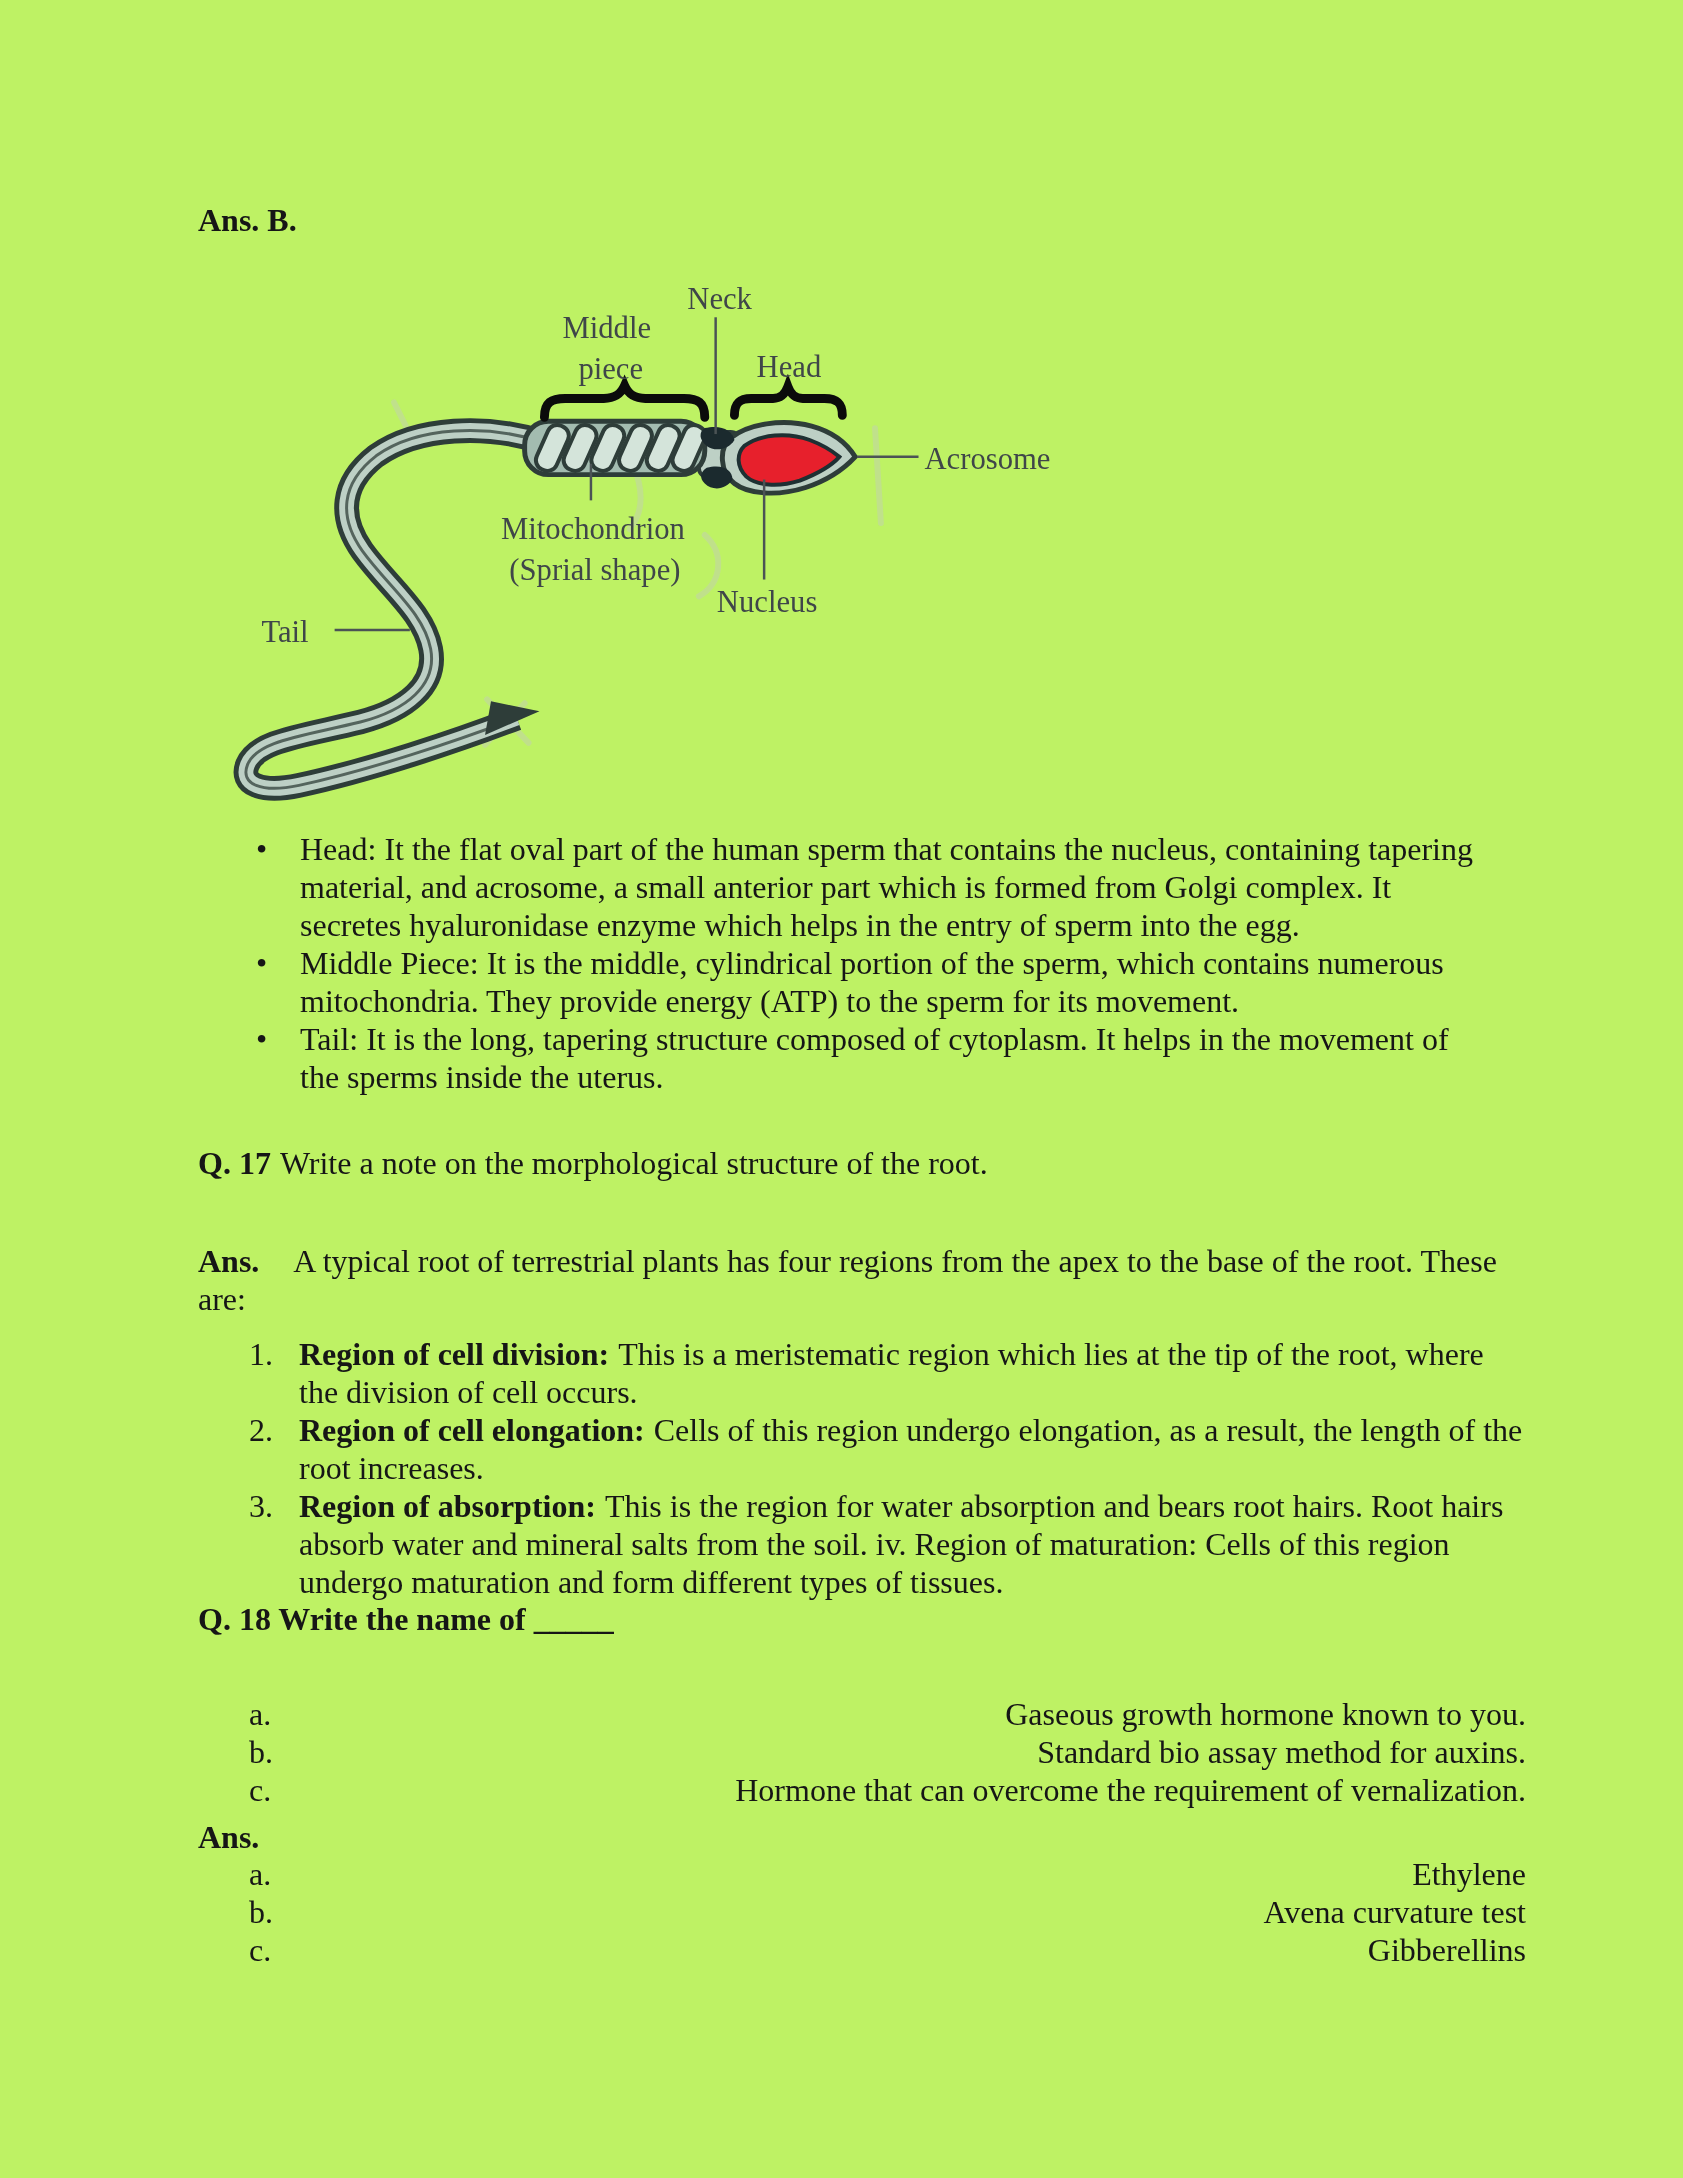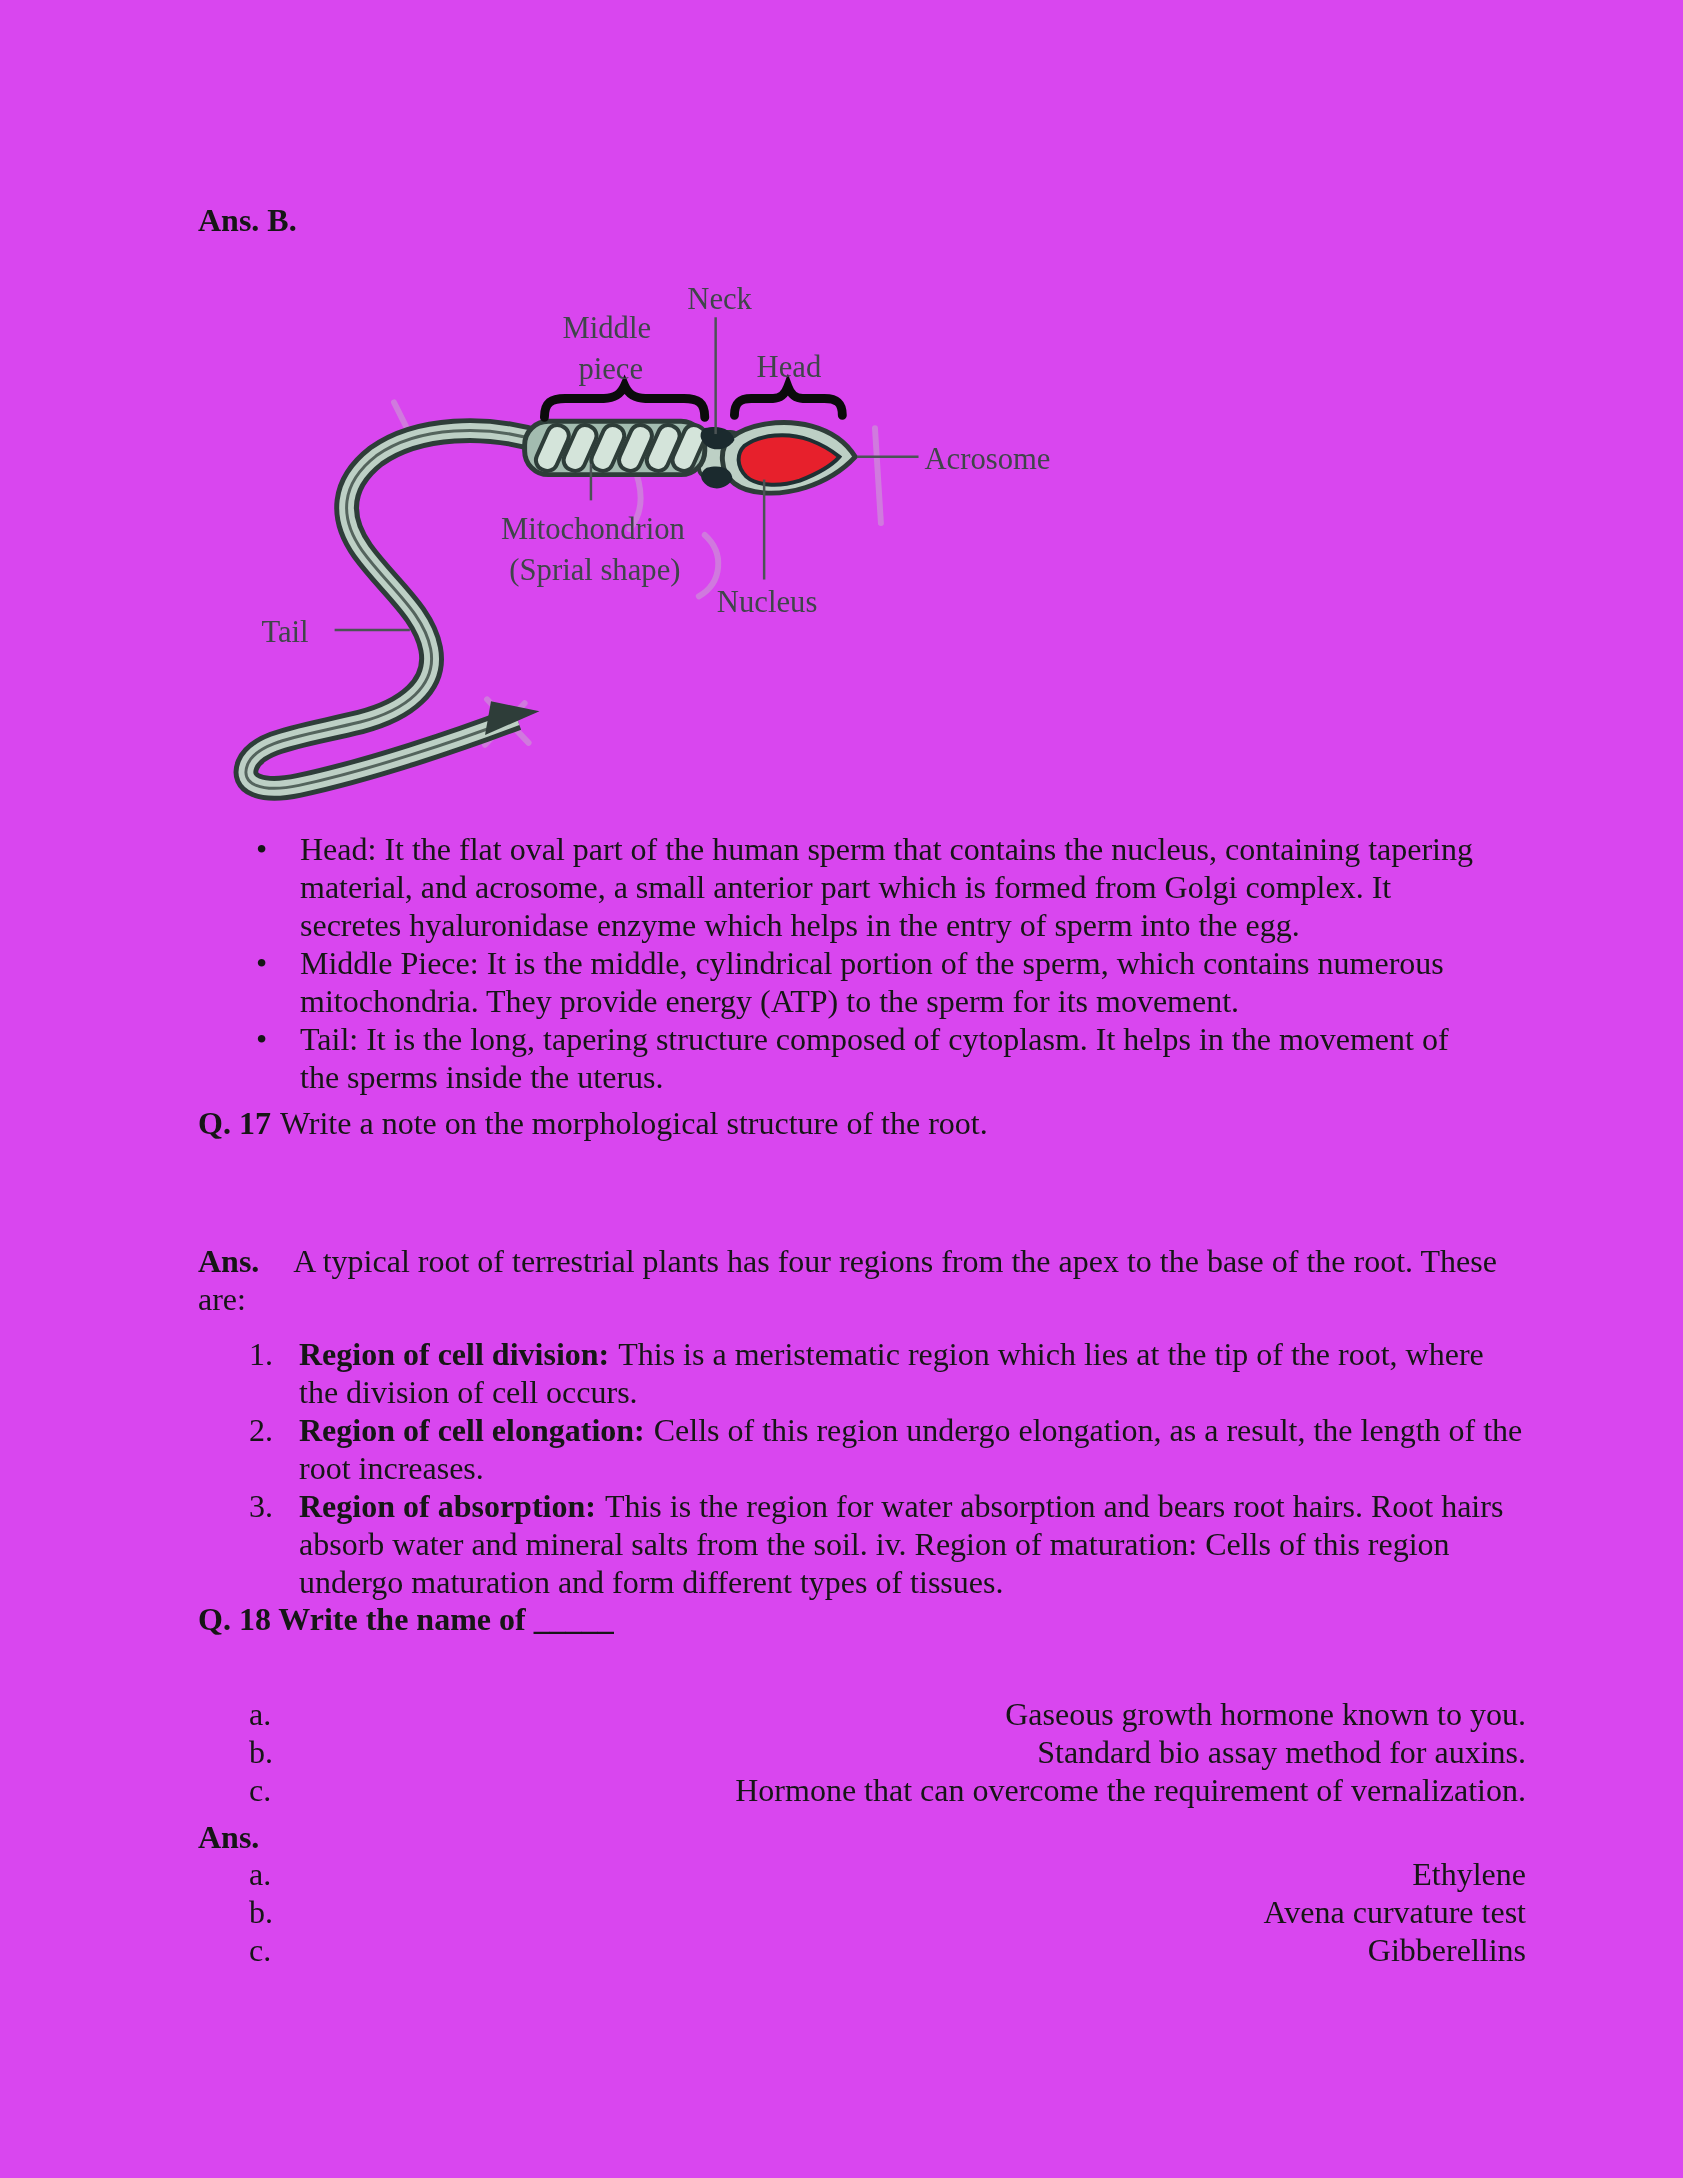--- a/index.html
+++ b/index.html
@@ -1,28 +1,28 @@
 <!DOCTYPE html>
 <html><head>
 <meta charset="utf-8">
 <style>
   html,body{margin:0;padding:0;background:#ffffff;}
   .page{
-    position:relative;width:1683px;height:2178px;background:#d946ef;overflow:hidden;
+    position:relative;width:1683px;height:2178px;background:#bef264;overflow:hidden;
     font-family:"Liberation Serif",serif;color:#161616;font-size:32px;line-height:38px;
   }
   .ansb{position:absolute;left:198px;top:201px;font-weight:bold;}
   .diagram{position:absolute;left:178px;top:248px;width:911px;height:574px;}
   .dlabel{font-family:"Liberation Serif",serif;font-size:31px;}
   
   .bullets{position:absolute;left:252px;top:830px;width:1228px;margin:0;padding:0;list-style:none;}
   .bullets li{position:relative;padding-left:48px;}
   .bullets li::before{content:"\2022";position:absolute;left:4px;}
   
-  .q17-heading{position:absolute;left:198px;top:1104px;white-space:nowrap;}
+  .q17-heading{position:absolute;left:198px;top:1144px;white-space:nowrap;}
   .qlead{font-weight:bold;margin-right:9px;}
   .q17-ans{position:absolute;left:198px;top:1234px;width:1317px;margin-top:8px;}
   .anslead{font-weight:bold;margin-right:34px;}
   ol.regions{position:absolute;left:249px;top:1335px;width:1277px;margin:0;padding:0;list-style:none;counter-reset:r;}
   ol.regions li{position:relative;padding-left:50px;counter-increment:r;}
   ol.regions li::before{content:counter(r) ".";position:absolute;left:0;}
   .blead{font-weight:bold;margin-right:9px;}
   
   .q18-heading{position:absolute;left:198px;top:1600px;font-weight:bold;white-space:nowrap;}
   ol.alpha{position:absolute;margin:0;padding:0;list-style:none;counter-reset:a;width:1277px;}

